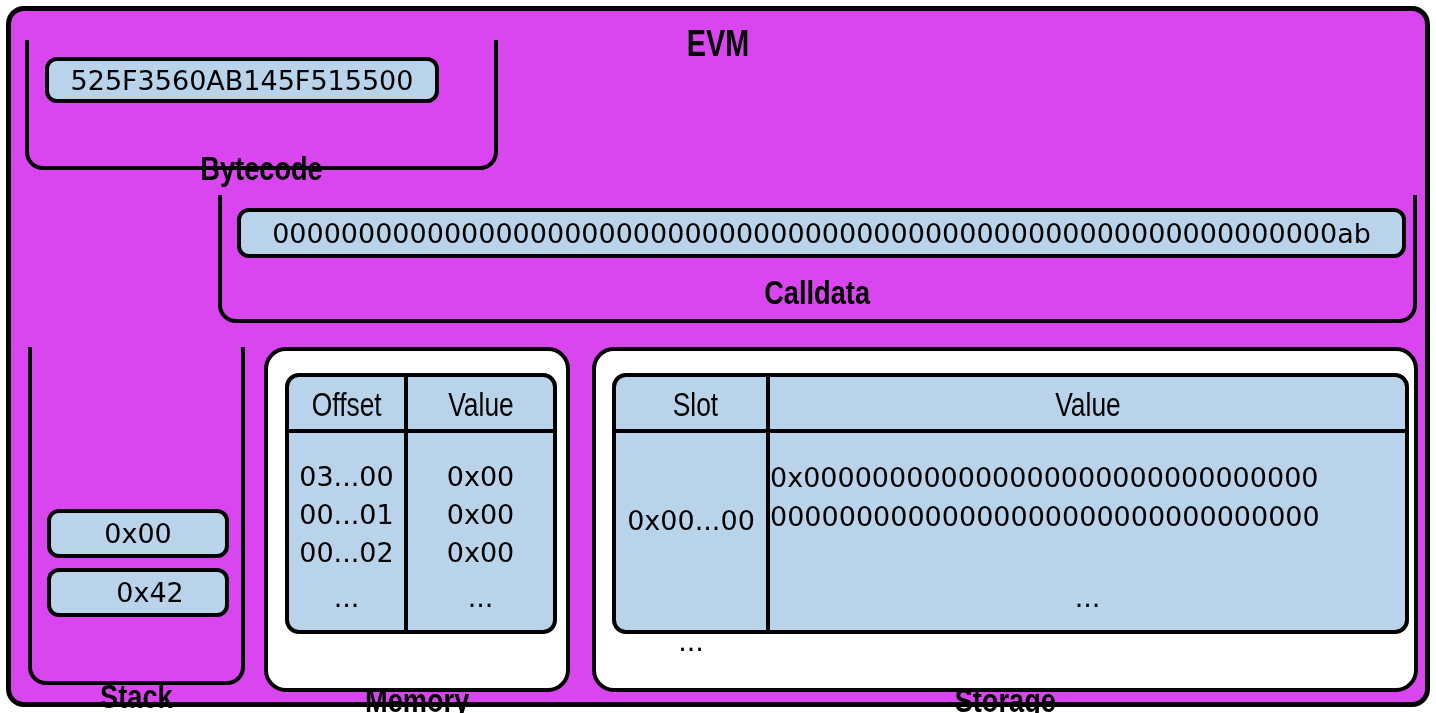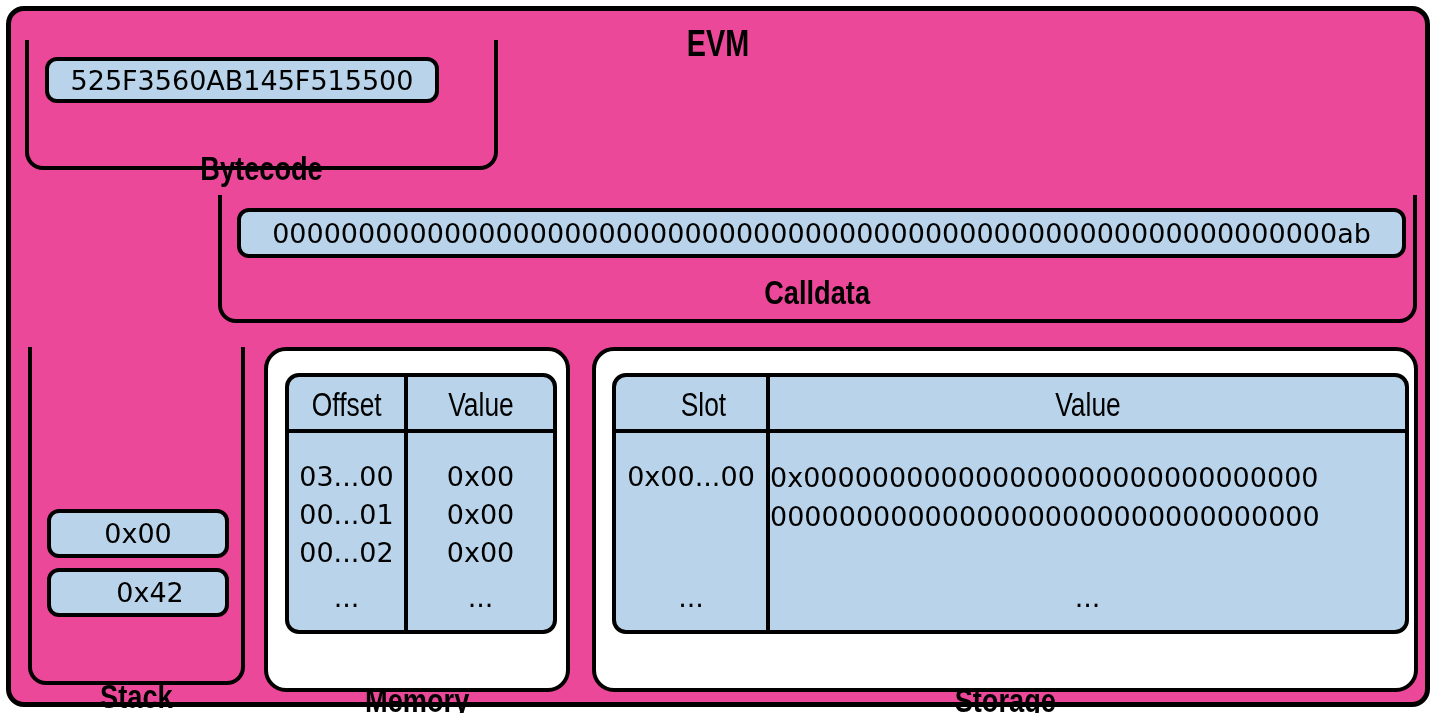--- a/index.html
+++ b/index.html
@@ -9,21 +9,21 @@
     background: #ffffff;
     font-family: "Liberation Sans", sans-serif;
     color: var(--ink);
     overflow: hidden;
   }
   .canvas { position: relative; width: 1436px; height: 713px; }
 
   
   .outer-box {
     position: absolute; left: 6px; top: 6px; width: 1424px; height: 701px;
-    border: 5px solid var(--ink); border-radius: 18px; background: #ec4899;
+    border: 5px solid var(--ink); border-radius: 18px; background: #d946ef;
   }
 
   .evm-title {
     position: absolute; left: 0; right: 0; top: 12px;
     text-align: center; font-weight: 700; font-size: 36px; line-height: 42px;
   }
   .evm-title > span, .section-label > span, .hdr > span { display: inline-block; transform: scaleX(0.8); white-space: nowrap; }
 
   
   .open-box {
@@ -81,31 +81,31 @@
   .mem-vdiv { left: 115px; }
   .sto-vdiv { left: 150px; }
 
   .hdr {
     position: absolute; top: 0; height: 56px;
     display: flex; align-items: center; justify-content: center;
     font-size: 33px; font-weight: 400;
   }
   .mem-hdr-0 { left: 0; width: 115px; }
   .mem-hdr-1 { left: 119px; right: 0; }
-  .sto-hdr-0 { left: 12px; width: 150px; border-radius: 12px; }
+  .sto-hdr-0 { left: 4px; width: 150px; border-radius: 12px; }
   .sto-hdr-1 { left: 154px; right: 0; }
 
   .cell {
     position: absolute; height: 38px;
     display: flex; align-items: center; justify-content: center;
     font-family: "DejaVu Sans", sans-serif; font-size: 27px; white-space: nowrap;
   }
   .mem-col-l { left: 0; width: 115px; }
   .mem-col-r { left: 119px; right: 0; }
-  .sto-col-l { left: 0; width: 150px; }
+  .sto-col-l { left: 0; width: 150px; margin-top: 44px; }
   .sto-col-r { left: 154px; right: 0; }
   .row-0 { top: 80px; }
   .row-1 { top: 118px; }
   .row-2 { top: 156px; }
   .row-dots { top: 201px; }
 
   .sto-value-block {
     position: absolute; left: 154px; right: 0; top: 81px;
     text-align: left; font-family: "DejaVu Sans", sans-serif;
     font-size: 27px; line-height: 39px; white-space: nowrap;

